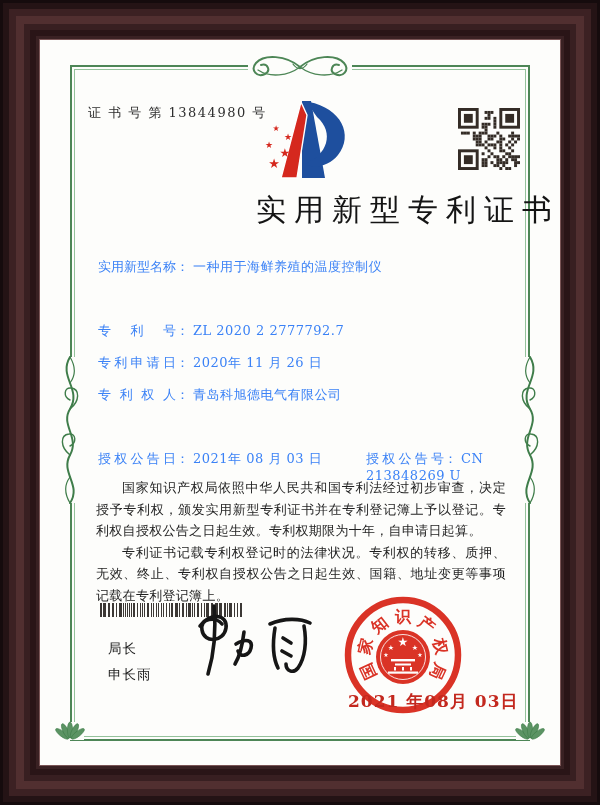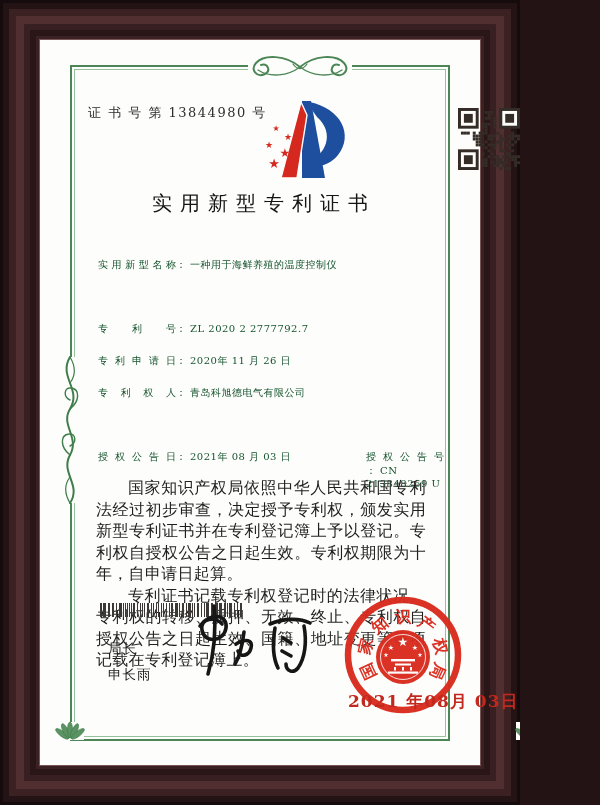--- a/index.html
+++ b/index.html
@@ -1,43 +1,43 @@
 <!DOCTYPE html>
 <html><head>
 <meta charset="utf-8">
 <style>
   html,body{margin:0;padding:0;background:#241315;}
-  .page{position:relative;width:520px;height:805px;background:#241315;overflow:hidden;
+  .page{position:relative;width:600px;height:805px;background:#241315;overflow:hidden;
         font-family:"DejaVu Serif","Liberation Serif",serif;}
   
   .paper{position:absolute;inset:40px;background:#fdfdfb;
     box-shadow:
       0 0 0 1px #7a5556,
       0 0 0 4px #3a2123,
       0 0 0 10px #2a1517,
       0 0 0 16px #381f21,
       0 0 0 24px #512f30,
       0 0 0 31px #3c2123,
       0 0 0 37px #241315,
       0 0 0 40px #150b0d;}
   .green-border{position:absolute;left:30px;top:25px;right:30px;bottom:24px;
       border:2px solid #4d8656;}
   .green-border::after{content:"";position:absolute;inset:2px;border:1px solid #94c29b;}
   .orn{position:absolute;}
   .cert-no{position:absolute;left:48px;top:64px;font-size:13px;color:#2e2e2e;letter-spacing:1.5px;}
   .logo{position:absolute;left:205px;top:56px;width:110px;height:88px;}
   .qr{position:absolute;left:418px;top:68px;width:62px;height:62px;}
-  .title{position:absolute;left:0;right:0;top:150px;text-align:center;font-size:20px;
+  .title{position:absolute;left:0;right:0;top:150px;text-align:right;font-size:30px;
          color:#141414;letter-spacing:8px;text-indent:8px;font-weight:500;}
-  .frow{position:absolute;left:58px;right:42px;font-size:10px;color:#14532d;height:18px;}
+  .frow{position:absolute;left:58px;right:42px;font-size:13px;color:#3b82f6;height:18px;}
   .flabel{display:inline-block;width:78px;text-align:justify;text-align-last:justify;vertical-align:top;}
   .fcolon{display:inline-block;margin-right:4px;}
   .fval{letter-spacing:.5px;}
   .grant2{position:absolute;left:268px;top:0;}
-  .paras{position:absolute;left:56px;right:54px;top:437px;font-size:16px;line-height:21.5px;
+  .paras{position:absolute;left:56px;right:54px;top:437px;font-size:13px;line-height:21.5px;
          color:#1f1f1f;letter-spacing:.3px;text-align:justify;}
   .paras p{margin:0;text-indent:2em;}
   .barcode{position:absolute;left:60px;top:563px;width:142px;height:14px;}
   .director{position:absolute;left:68px;top:600px;font-family:"Liberation Sans","DejaVu Sans",sans-serif;
             font-size:13.5px;color:#1b1b1b;font-weight:500;letter-spacing:1px;}
   .director div{margin-bottom:8px;}
   .signature{position:absolute;left:138px;top:558px;width:150px;height:90px;}
   .seal{position:absolute;left:301px;top:553px;width:124px;height:124px;z-index:4;opacity:.96;}
   .seal-date{position:absolute;left:308px;top:650px;z-index:5;font-size:17px;font-weight:700;
              color:#c3281e;letter-spacing:1px;white-space:nowrap;}

